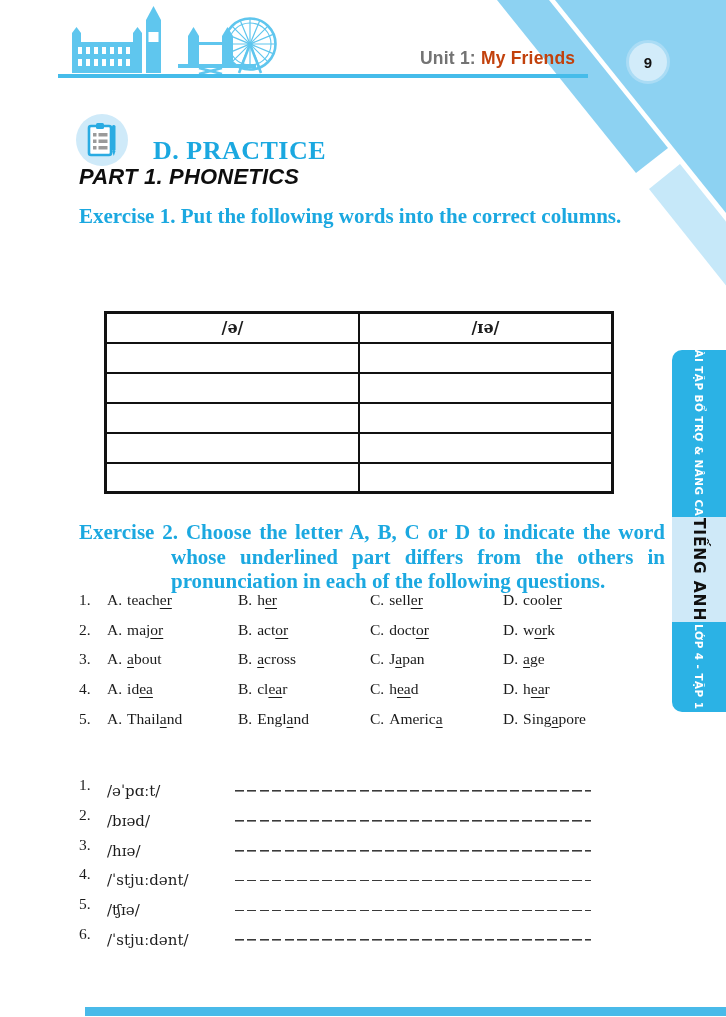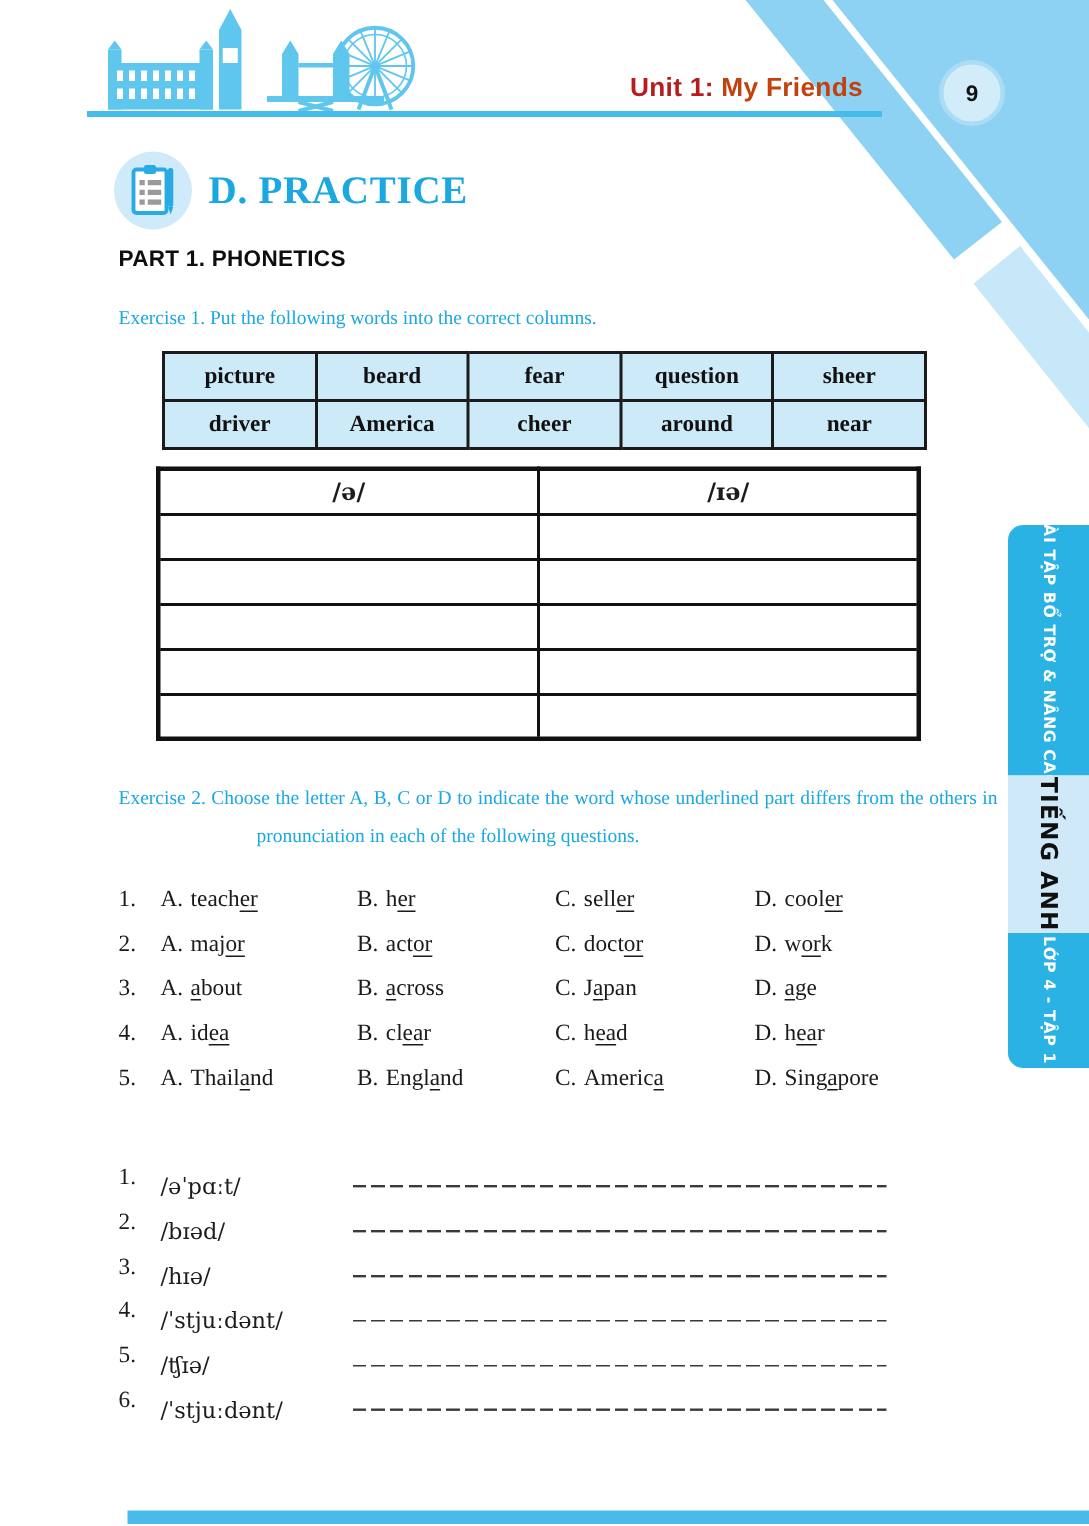--- a/index.html
+++ b/index.html
@@ -6,38 +6,38 @@
   body { background:#fff; }
   .page { position:relative; width:726px; height:1017px; background:#fff; overflow:hidden;
           font-family:"Liberation Serif", serif; color:#1c1c1c; }
 
   
   .skyline { position:absolute; left:70px; top:6px; }
   .header-line { position:absolute; left:58px; top:74px; width:530px; height:4px; background:#45bcea; }
   .unit-head { position:absolute; left:420px; top:48px; width:170px; text-align:left;
                font-family:"Liberation Sans", sans-serif; font-weight:bold; font-size:17.5px;
                letter-spacing:0.2px; white-space:nowrap; }
-  .unit-label { color:#b91c1c; }
+  .unit-label { color:#737373; }
   .unit-title { color:#c2410c; }
   .corner-ribbon { position:absolute; right:0; top:0; pointer-events:none; }
   .page-circle { position:absolute; left:626px; top:40px; width:44px; height:44px; border-radius:50%;
                  background:#d2ecfa; border:3px solid #aadcf5; display:flex; align-items:center; justify-content:center;
                  font-family:"Liberation Sans", sans-serif; font-size:15px; font-weight:600; color:#111; }
 
   
-  .practice { position:absolute; left:76px; top:101px; display:flex; align-items:center; gap:11px; }
+  .practice { position:absolute; left:76px; top:114px; display:flex; align-items:flex-end; gap:25px; }
   .practice-icon-circle { width:52px; height:52px; border-radius:50%; background:#cfeaf9;
                           display:flex; align-items:center; justify-content:center; }
   .practice-title { font-family:"Liberation Serif", serif; font-weight:bold; font-size:26px;
                     color:#1ba8e0; letter-spacing:0.5px; }
 
   .part-title { position:absolute; left:79px; top:164px; font-family:"Liberation Sans", sans-serif;
-                font-weight:bold; font-size:15px; color:#0e0e0e; letter-spacing:0.2px; }
-
-  .ex-title { position:absolute; font-weight:normal; font-size:13px; color:#1ba8e0; }
+                font-weight:bold; font-size:22px; color:#0e0e0e; letter-spacing:0.2px;font-style:italic; }
+
+  .ex-title { position:absolute; font-weight:bold; font-size:21px; color:#1ba8e0; }
   .ex1-title { left:79px; top:204px; }
   .ex2-title { left:79px; top:508px; width:586px; line-height:24.5px; padding-left:92px;
                text-indent:-92px; text-align:justify;margin-top:12px; }
   .ex3-title { left:79px; top:742px; }
 
   
   table { border-collapse:collapse; table-layout:fixed; }
   .words-table { position:absolute; left:108px; top:234px; width:510px; }
   .words-table td { border:2px solid #1b1b1b; background:#cdeaf8; height:32px; text-align:center;
                     font-weight:bold; font-size:15.5px; color:#111; }
@@ -169,38 +169,20 @@
         <polygon points="27,29 30.5,29 28.8,34" fill="#29abe2"></polygon>
       </svg>
     </div>
     <span class="practice-title">D. PRACTICE</span>
   </div>
 
   <div class="part-title">PART 1. PHONETICS</div>
 
   <div class="ex-title ex1-title">Exercise 1. Put the following words into the correct columns.</div>
 
-  <table class="words-table">
-    <tbody>
-        <tr>
-          <td>picture</td>
-          <td>beard</td>
-          <td>fear</td>
-          <td>question</td>
-          <td>sheer</td>
-        </tr>
-        <tr>
-          <td>driver</td>
-          <td>America</td>
-          <td>cheer</td>
-          <td>around</td>
-          <td>near</td>
-        </tr>
-      </tbody>
-  </table>
 
   <table class="sounds-table">
     <tbody>
         <tr>
           <th>/ə/</th>
           <th>/ɪə/</th>
         </tr>
         <tr>
           <td>&nbsp;</td>
           <td>&nbsp;</td>

